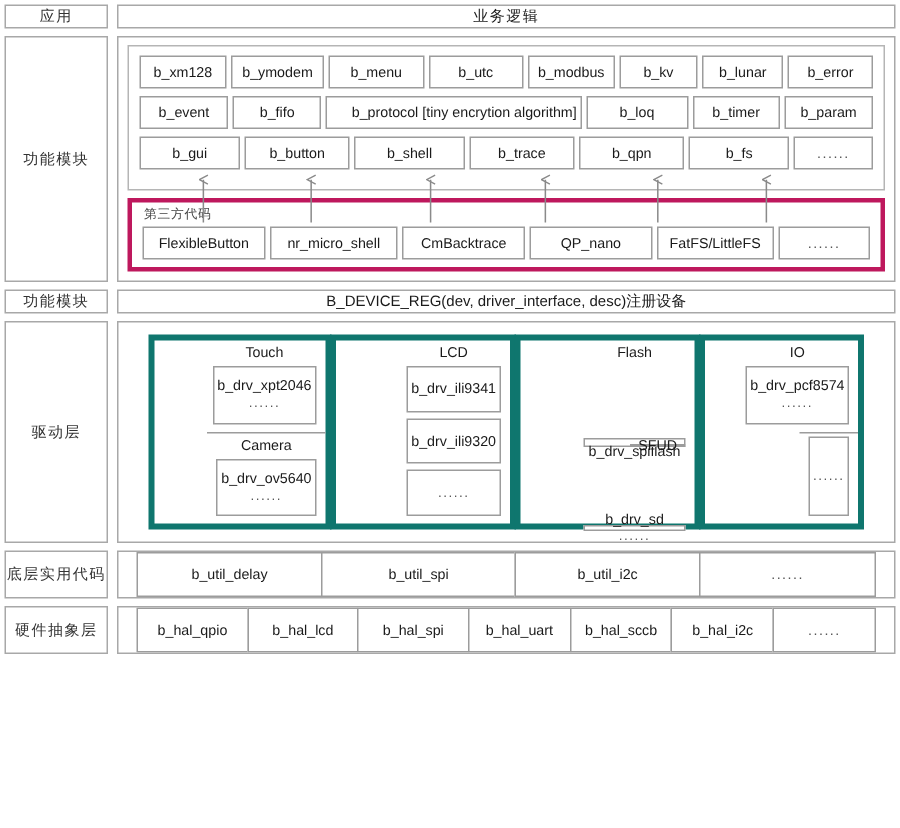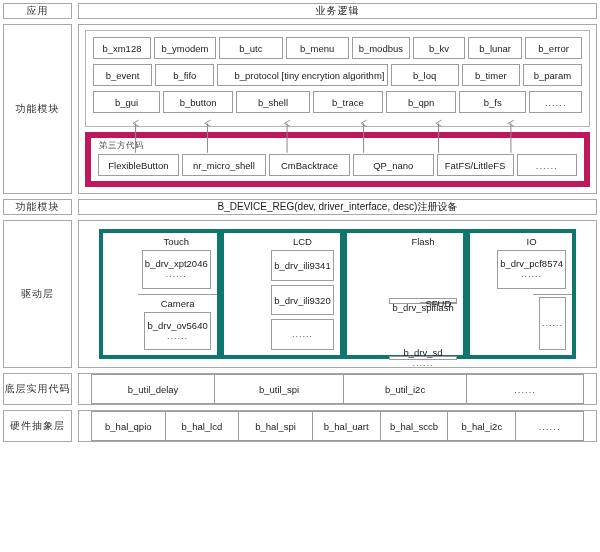--- a/index.html
+++ b/index.html
@@ -94,21 +94,21 @@
     font-size: 9.5px;
     white-space: nowrap;
     overflow: hidden;
     flex: 1 1 0;
     min-width: 0;
   }
   .cell.dots { color: #555; letter-spacing: 1px; }
 
   
   .third-frame {
-    border: 6px solid #be185d;
+    border: 3px solid #be185d;
     width: 100%;
     padding: 2px 7px 5px 7px;
     display: flex;
     flex-direction: column;
     position: relative;
   }
   .third-label {
     font-size: 8.5px;
     color: #444;
     letter-spacing: 0.5px;
@@ -221,22 +221,22 @@
   </div>
 
   <div class="layer modules">
     <div class="layer-label">功能模块</div>
     <div class="layer-body">
 
       <div class="inner-frame" id="modules-frame">
           <div class="cellrow">
             <div class="cell" style="flex: 1.02 1 0px;">b_xm128</div>
             <div class="cell" style="flex: 1.1 1 0px;">b_ymodem</div>
+            <div class="cell" style="flex: 1.12 1 0px;">b_menu</div>
             <div class="cell" style="flex: 1.12 1 0px;">b_utc</div>
-            <div class="cell" style="flex: 1.12 1 0px;">b_menu</div>
             <div class="cell" style="flex: 1.02 1 0px;">b_modbus</div>
             <div class="cell" style="flex: 0.92 1 0px;">b_kv</div>
             <div class="cell" style="flex: 0.95 1 0px;">b_lunar</div>
             <div class="cell" style="flex: 1 1 0px;">b_error</div>
           </div>
           <div class="cellrow">
             <div class="cell" style="flex: 1.02 1 0px;">b_event</div>
             <div class="cell" style="flex: 1.02 1 0px;">b_fifo</div>
             <div class="cell" style="flex: 2.75 1 0px; padding-left: 14px;">b_protocol [tiny encrytion algorithm]</div>
             <div class="cell" style="flex: 1.18 1 0px;">b_loq</div>

